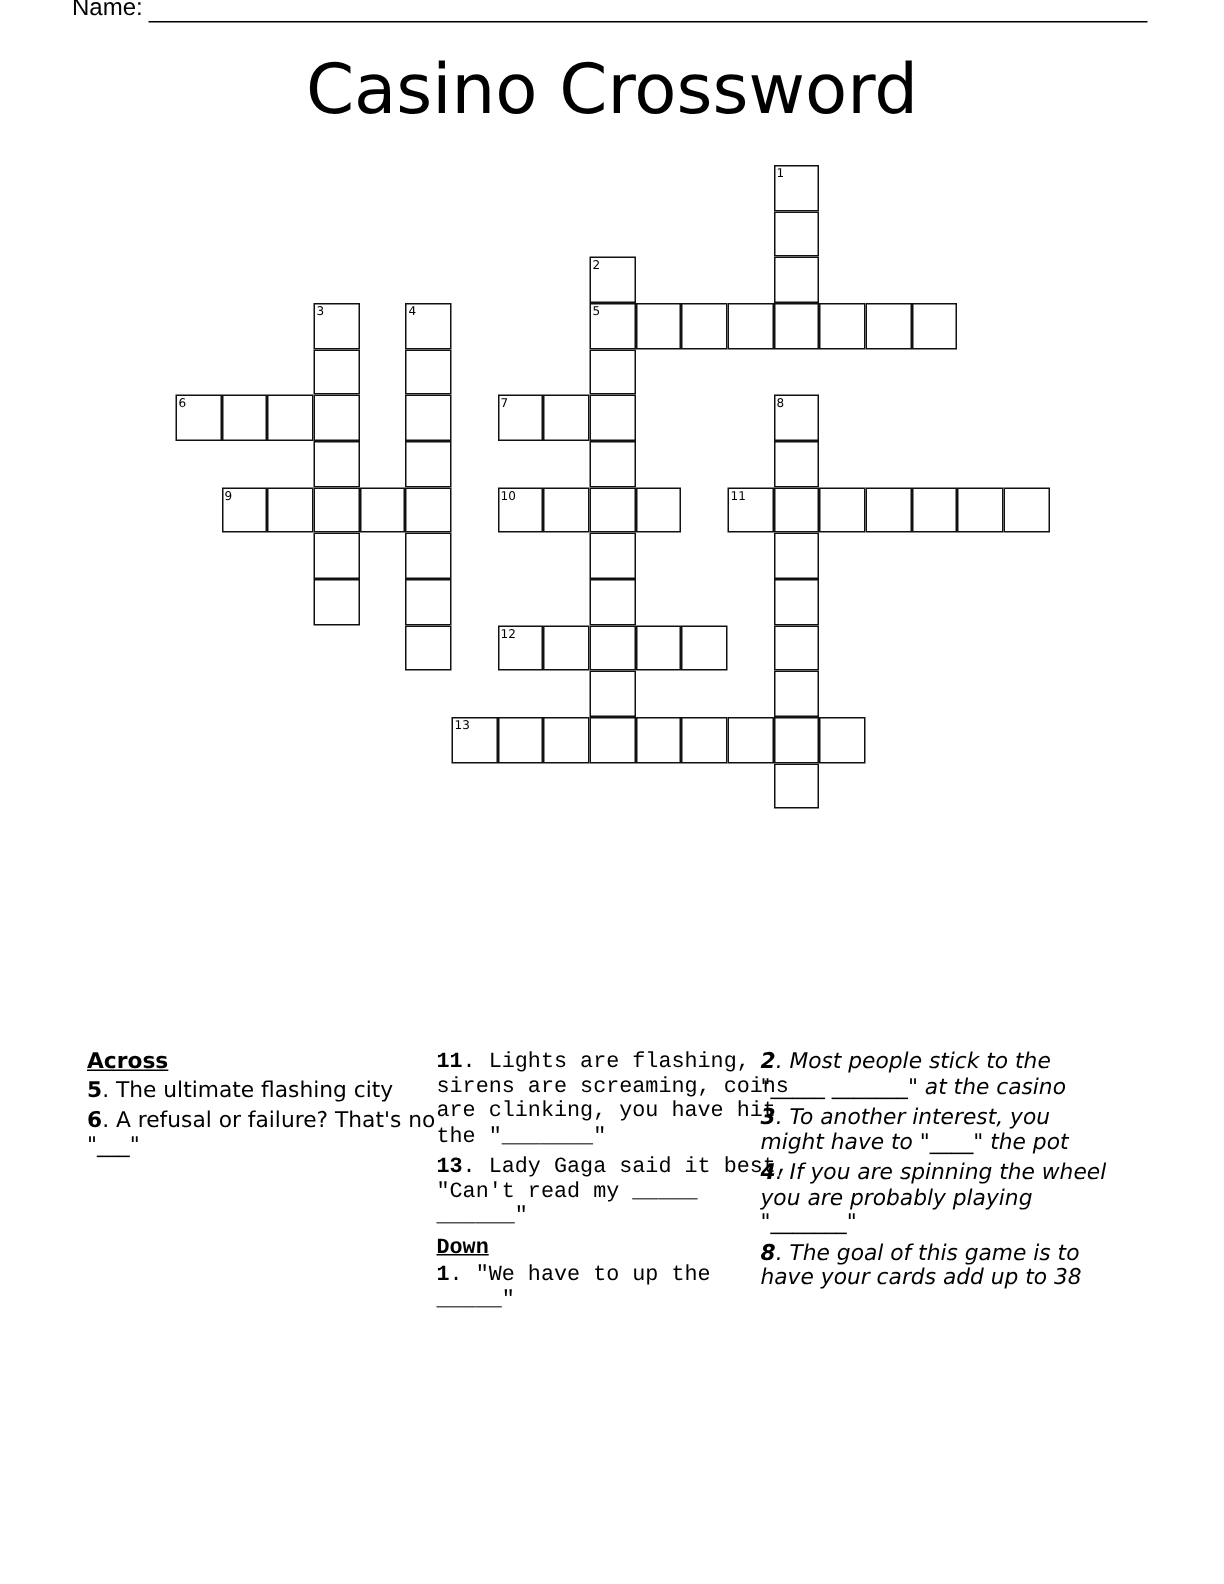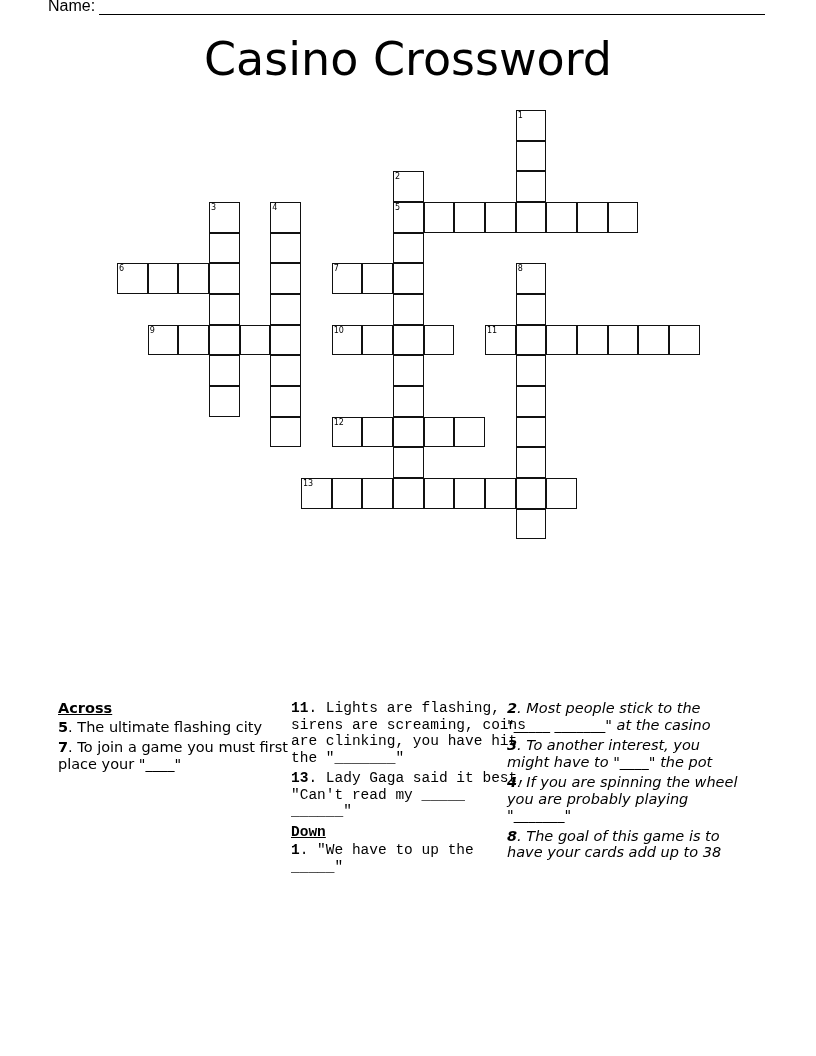--- a/index.html
+++ b/index.html
@@ -128,21 +128,21 @@
     <div class="cell" style="left: 423.7px; top: 478.04px;"></div>
     <div class="cell" style="left: 454.37px; top: 478.04px;"></div>
     <div class="cell" style="left: 485.04px; top: 478.04px;"></div>
     <div class="cell" style="left: 546.38px; top: 478.04px;"></div>
   </div>
 
 <div class="clues">
   <div class="col col1">
     <div class="head">Across</div>
     <div class="clue"><b>5</b><span>. The ultimate flashing city</span></div>
-    <div class="clue"><b>7</b><span>. To join a game you must first place your "____"</span></div>
+    <div class="clue"><b>6</b><span>. A refusal or failure? That's no "___"</span></div>
   </div>
   <div class="col col2">
     <div class="clue"><b>11</b><span>. Lights are flashing, sirens are screaming, coins are clinking, you have hit the "_______"</span></div>
     <div class="clue"><b>13</b><span>. Lady Gaga said it best, "Can't read my _____ ______"</span></div>
     <div class="head">Down</div>
     <div class="clue"><b>1</b><span>. "We have to up the _____"</span></div>
   </div>
   <div class="col col3">
     <div class="clue"><b>2</b><span>. Most people stick to the "_____ _______" at the casino</span></div>
     <div class="clue"><b>3</b><span>. To another interest, you might have to "____" the pot</span></div>

